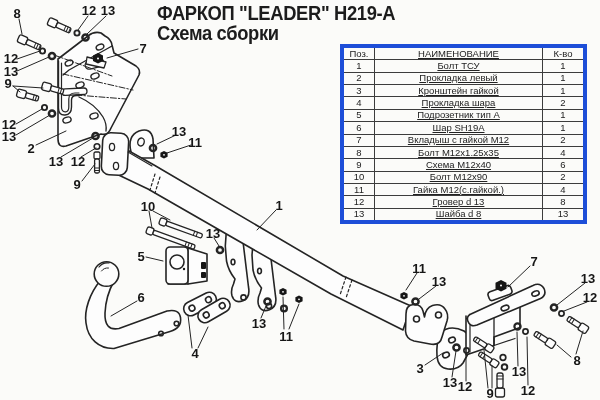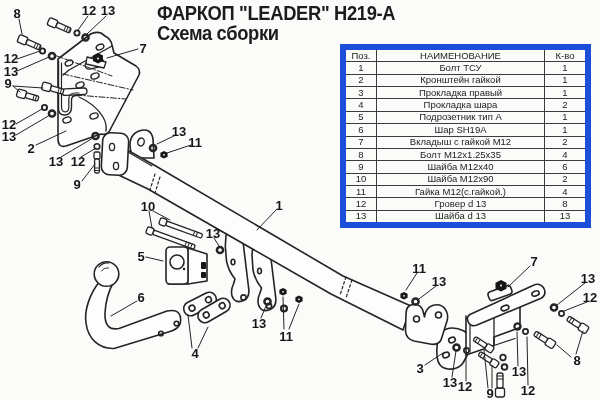--- a/index.html
+++ b/index.html
@@ -1,22 +1,22 @@
 <!DOCTYPE html>
 <html><head>
 <meta charset="utf-8">
 <style>
 html,body{margin:0;padding:0;width:600px;height:400px;background:#fbfbf9;overflow:hidden;
 font-family:"Liberation Sans",sans-serif;}
 #wrap{position:relative;width:600px;height:400px;}
 #title{position:absolute;left:157px;top:3px;font-size:21px;font-weight:bold;color:#1c1c1c;line-height:20px;letter-spacing:-0.4px;transform:scaleX(0.875);transform-origin:0 0;}
-#tbl{position:absolute;left:340px;top:44px;border-collapse:collapse;border:6px solid #1d4ed8;}
+#tbl{position:absolute;left:340px;top:44px;border-collapse:collapse;border:4px solid #1d4ed8;}
 #tbl td{border:1px solid #3c3c3c;font-size:9.5px;color:#222;text-align:center;vertical-align:middle;padding:0;height:11.36px;line-height:10px;white-space:nowrap;}
 #tbl td.c1{width:30px;}
-#tbl td.c2{width:167px;}
+#tbl td.c2{width:167px;text-decoration:underline;}
 #tbl td.c3{width:40px;margin-left:12px;}
 svg{position:absolute;left:0;top:0;}
 .lbl{font-size:13px;font-weight:bold;fill:#161616;font-family:"Liberation Sans",sans-serif;}
 </style>
 </head>
 <body>
 <div id="wrap">
 <svg width="600" height="400" viewBox="0 0 600 400">
 <g stroke="#242424" stroke-width="1.6" fill="none" stroke-linejoin="round" stroke-linecap="round">
 
@@ -324,26 +324,26 @@
           <td class="c2">НАИМЕНОВАНИЕ</td>
           <td class="c3">К-во</td>
         </tr>
 <tr>
           <td class="c1">1</td>
           <td class="c2">Болт ТСУ</td>
           <td class="c3">1</td>
         </tr>
 <tr>
           <td class="c1">2</td>
+          <td class="c2">Прокладка левый</td>
+          <td class="c3">1</td>
+        </tr>
+<tr>
+          <td class="c1">3</td>
           <td class="c2">Кронштейн гайкой</td>
-          <td class="c3">1</td>
-        </tr>
-<tr>
-          <td class="c1">3</td>
-          <td class="c2">Прокладка правый</td>
           <td class="c3">1</td>
         </tr>
 <tr>
           <td class="c1">4</td>
           <td class="c2">Прокладка шара</td>
           <td class="c3">2</td>
         </tr>
 <tr>
           <td class="c1">5</td>
           <td class="c2">Подрозетник тип А</td>
@@ -359,38 +359,38 @@
           <td class="c2">Вкладыш с гайкой М12</td>
           <td class="c3">2</td>
         </tr>
 <tr>
           <td class="c1">8</td>
           <td class="c2">Болт М12х1.25х35</td>
           <td class="c3">4</td>
         </tr>
 <tr>
           <td class="c1">9</td>
-          <td class="c2">Шайба М12х40</td>
+          <td class="c2">Схема М12х40</td>
           <td class="c3">6</td>
         </tr>
 <tr>
           <td class="c1">10</td>
-          <td class="c2">Шайба М12х90</td>
+          <td class="c2">Болт М12х90</td>
           <td class="c3">2</td>
         </tr>
 <tr>
           <td class="c1">11</td>
           <td class="c2">Гайка М12(с.гайкой.)</td>
           <td class="c3">4</td>
         </tr>
 <tr>
           <td class="c1">12</td>
           <td class="c2">Гровер d 13</td>
           <td class="c3">8</td>
         </tr>
 <tr>
           <td class="c1">13</td>
-          <td class="c2">Шайба d 13</td>
+          <td class="c2">Шайба d 8</td>
           <td class="c3">13</td>
         </tr>
 </tbody>
     </table>
 </div>
 
 </body></html>

